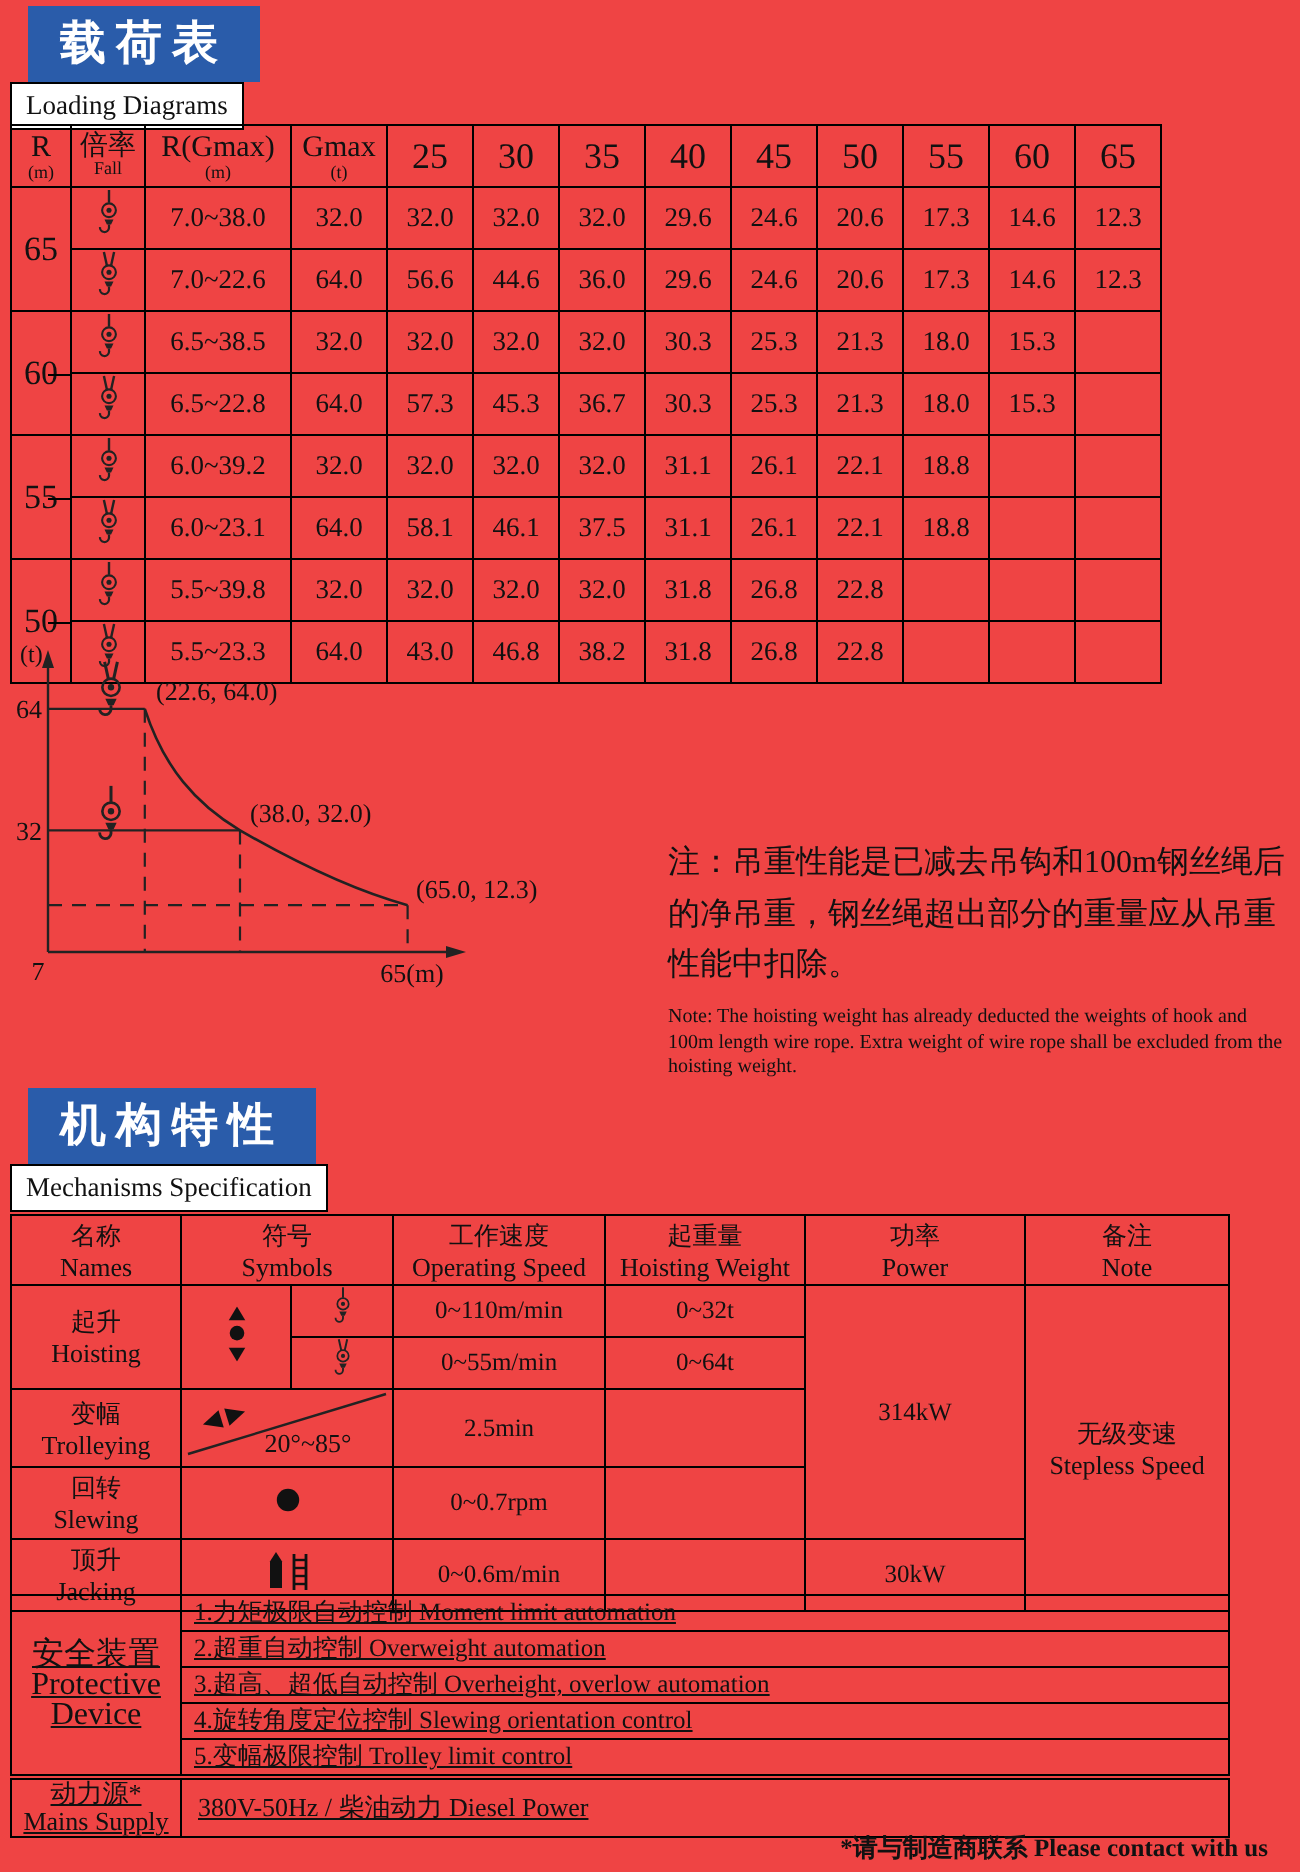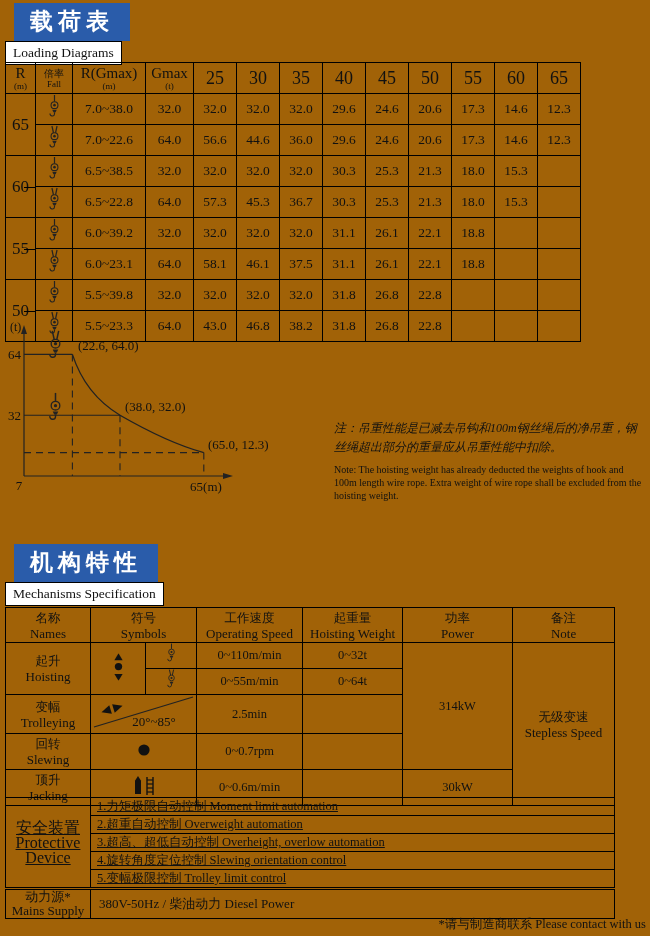--- a/index.html
+++ b/index.html
@@ -1,60 +1,60 @@
 <!DOCTYPE html>
 <html><head>
 <meta charset="utf-8">
 <style>
   html,body{margin:0;padding:0;background:#fff;}
-  .page{position:relative;width:650px;height:936px;background:#a16207;overflow:hidden;
+  .page{position:relative;width:650px;height:936px;background:#ef4444;overflow:hidden;
         font-family:"Liberation Serif","DejaVu Serif",serif;color:#111;}
   
   .badge{position:absolute;left:5px;}
   .badge-zh{display:inline-block;margin-left:9px;background:#2a5caa;color:#fff;
             font-size:23px;font-weight:bold;letter-spacing:5px;padding:3px 16px 4px 16px;}
   .badge-en{display:block;width:fit-content;background:#fff;border:1px solid #000;
             font-size:13.5px;padding:3px 7px;margin-top:0px;}
   
   table.t{border-collapse:collapse;table-layout:fixed;}
   table.t td{border:1px solid #000;text-align:center;vertical-align:middle;padding:0;}
   td.ghost{border:none;}
   
   .lt{position:absolute;left:5px;top:62px;width:575px;}
   .lt td{font-size:13.5px;height:26px;}
   .lt tr.hd td{height:30px;}
   .lt .bignum{font-size:18px;}
   .lt .hmain{font-size:15px;line-height:14px;}
   .lt .hsub{font-size:9px;line-height:9px;display:block;}
-  .lt .hzh{font-size:10px;line-height:12px;display:block;}
+  .lt .hzh{font-size:14px;line-height:12px;display:block;}
   .lt .rcell{font-size:17px;position:relative;}
   .lt .rcell i{position:absolute;right:0;top:50%;width:38%;border-top:1px solid #000;}
   
   .chart{position:absolute;left:8px;top:318px;}
   .chart text{font-family:"Liberation Serif","DejaVu Serif",serif;fill:#111;}
   
   .notes{position:absolute;left:334px;top:419px;width:313px;}
-  .notes .zh{font-size:12px;line-height:1.6;font-style:italic;}
+  .notes .zh{font-size:16px;line-height:1.6;}
   .notes .en{font-size:10px;line-height:1.28;margin-top:7px;}
   
   .mt{position:absolute;left:5px;top:607px;width:609px;}
   .mt td{font-size:12.5px;}
   .mt .zh{display:block;font-size:12.5px;line-height:16px;}
   .mt .en{display:block;font-size:13px;line-height:15px;}
   .mt tr.hd td{height:34px;}
   
   .st{position:absolute;left:5px;top:797px;width:609px;}
   .st td{font-size:12.5px;height:17px;}
   .st .item{text-align:left;padding-left:6px;text-decoration:underline;}
   .st .lbl span{display:block;line-height:15px;font-size:16px;text-decoration:underline;}
   .ms{position:absolute;left:5px;top:889px;width:609px;}
-  .ms td{font-size:13px;height:28px;}
+  .ms td{font-size:13px;height:28px;text-decoration:underline;}
   .ms .lbl span{display:block;line-height:14px;}
   .ms .val{text-align:left;padding-left:8px;}
-  .footer{position:absolute;right:4px;top:916px;font-size:12.5px;}
+  .footer{position:absolute;right:16px;top:916px;font-size:12.5px;font-weight:bold;}
   .hookwrap{display:inline-block;line-height:0;}
 </style>
 </head>
 <body>
 
 <svg width="0" height="0" style="position:absolute">
   <defs>
     <symbol id="hook2" viewBox="0 0 20 34">
       <line x1="10" y1="1" x2="10" y2="9.5" stroke="#222" stroke-width="1.6"></line>
       <circle cx="10" cy="14.5" r="4.6" fill="none" stroke="#222" stroke-width="1.4"></circle>

